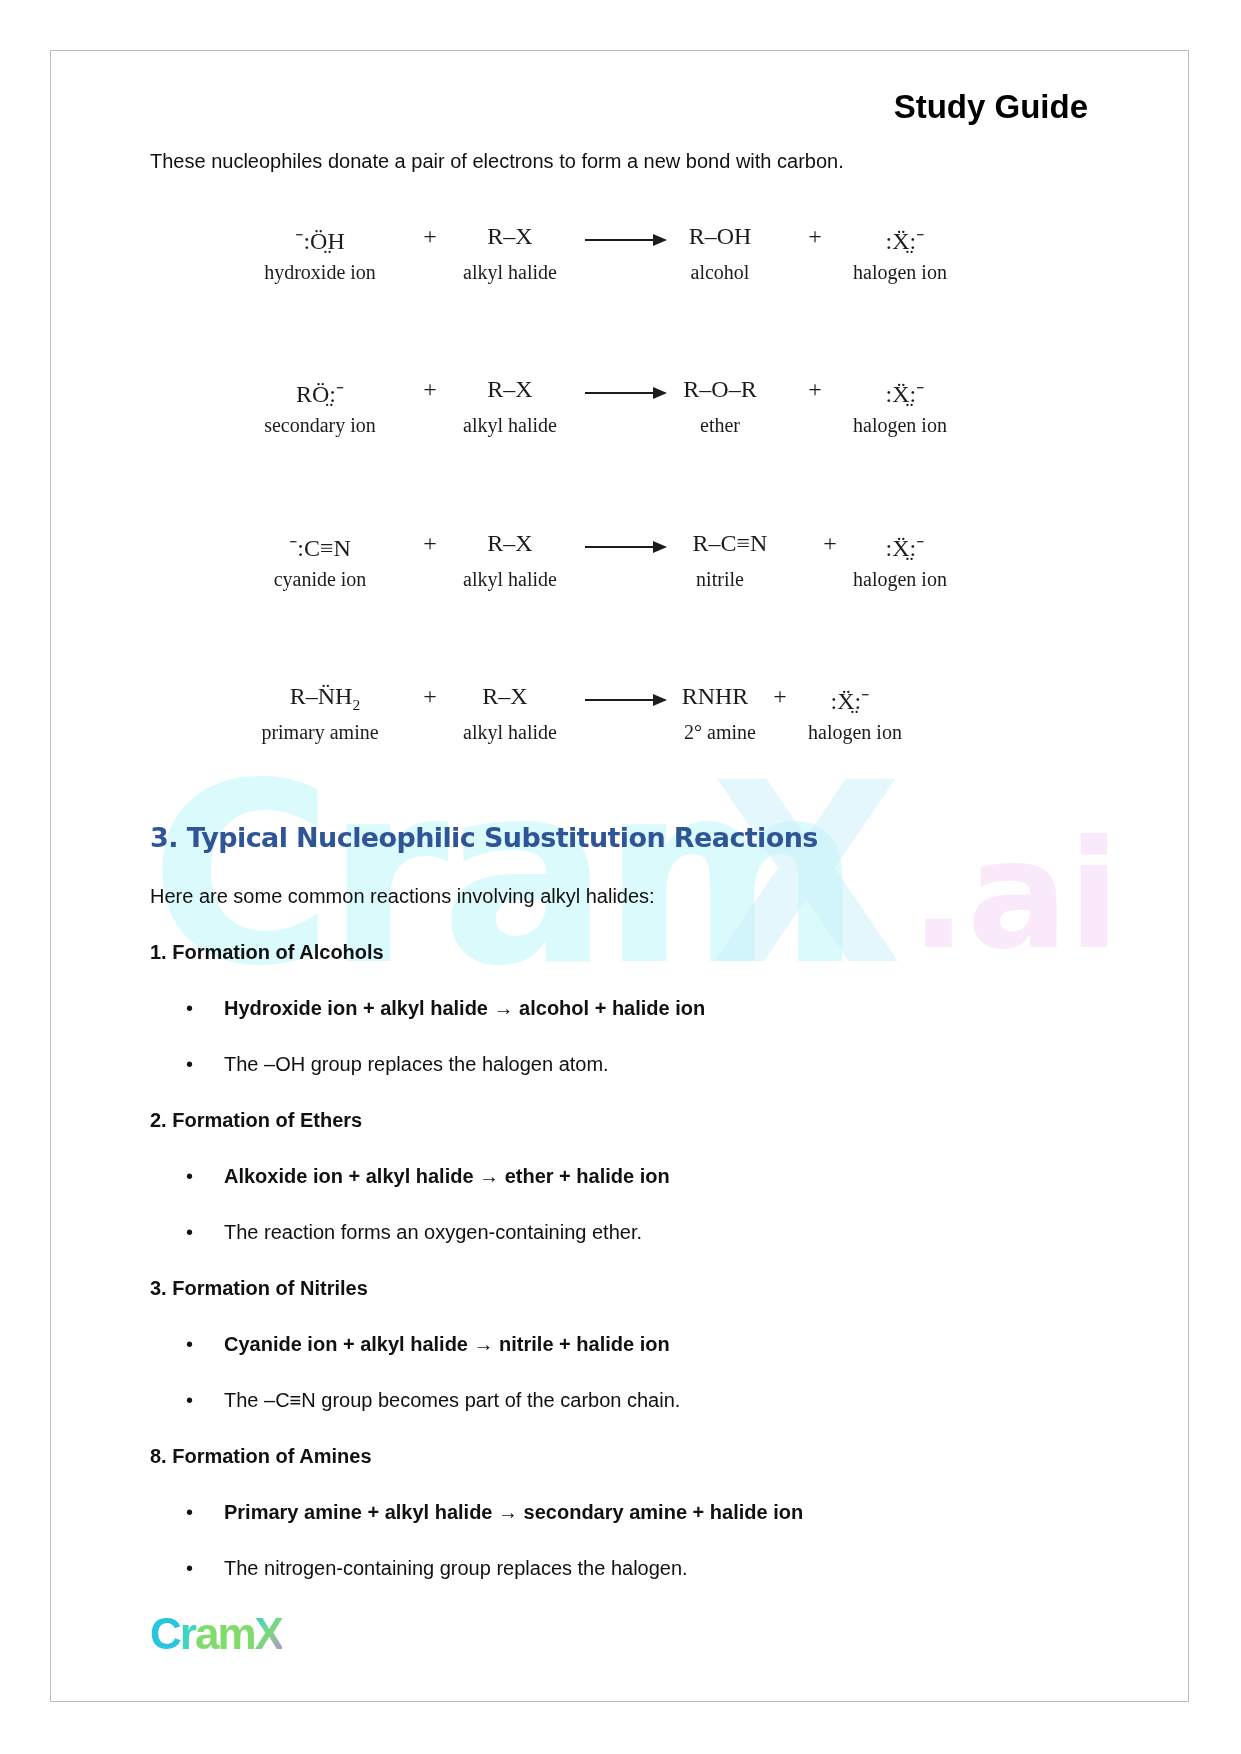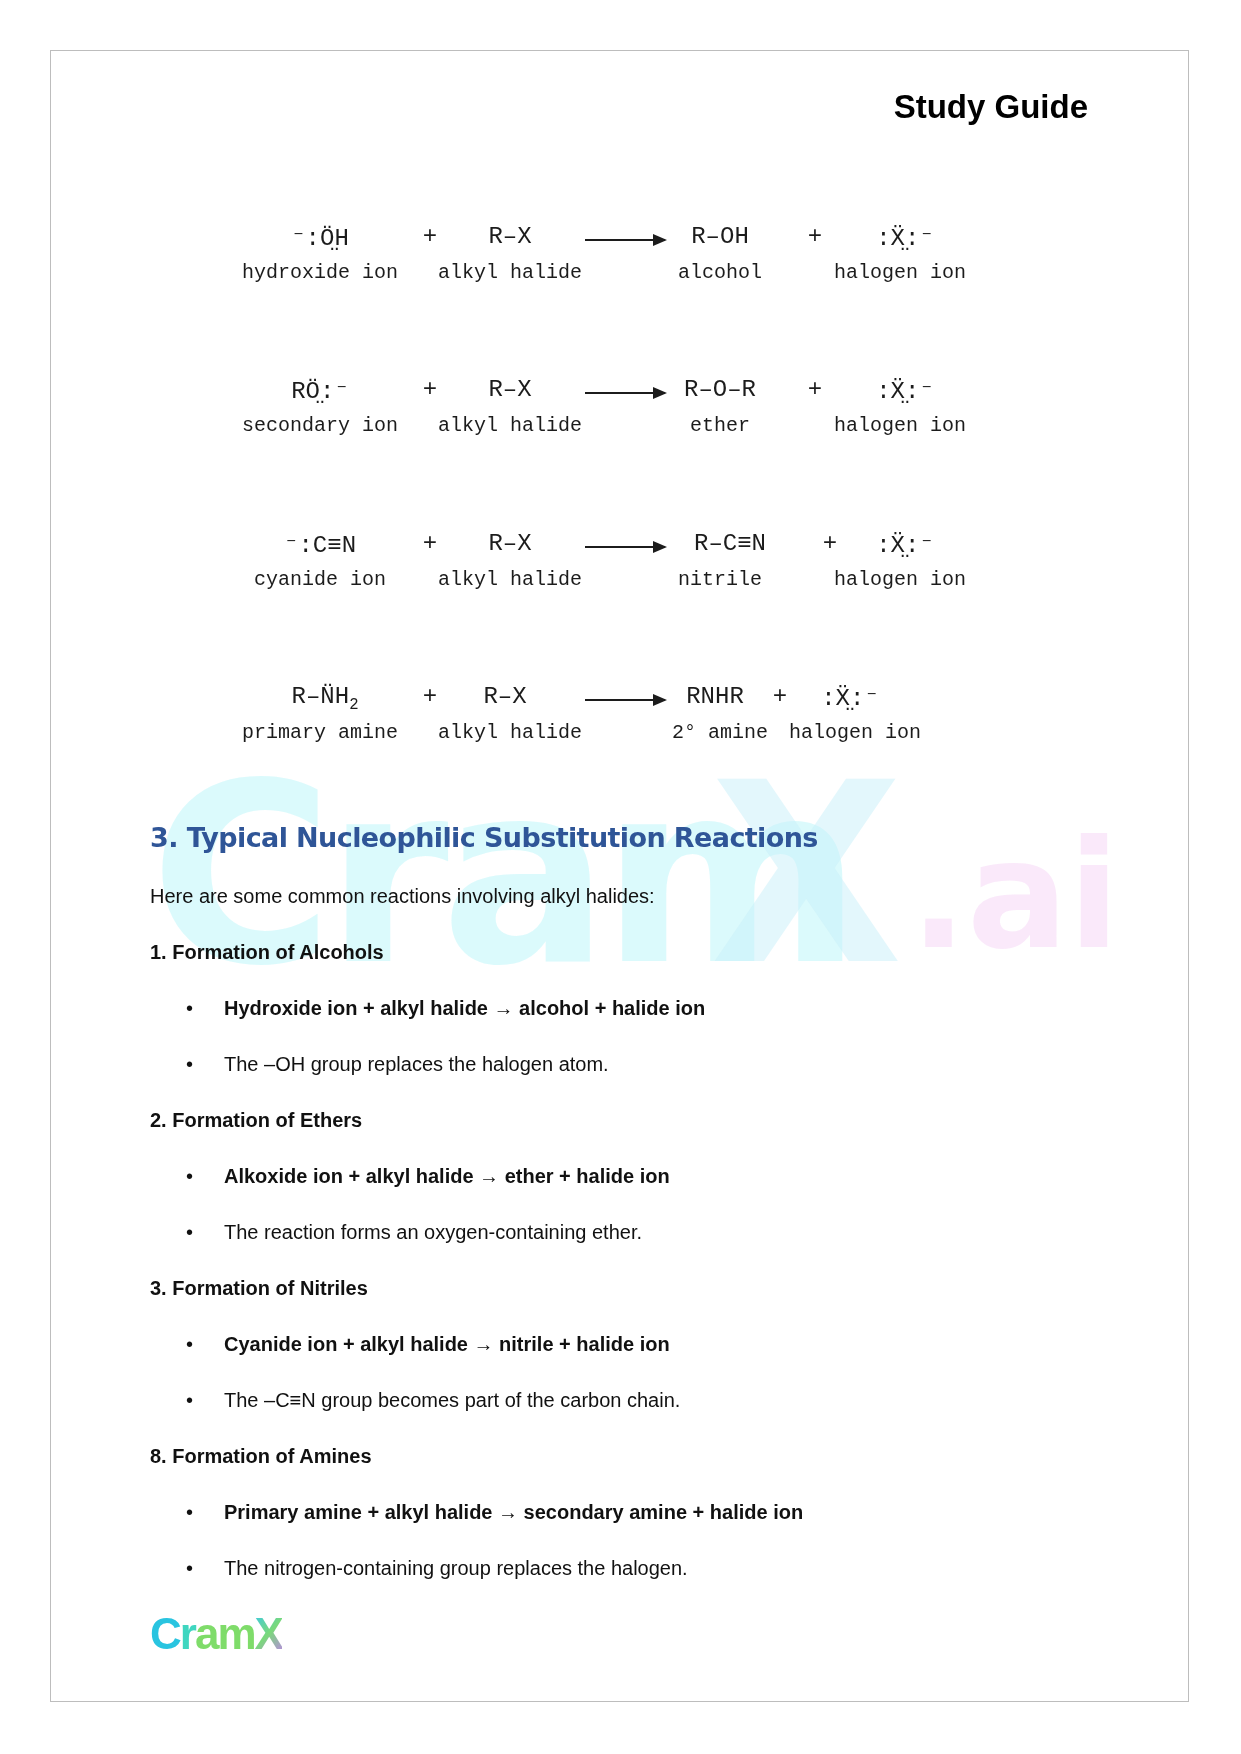--- a/index.html
+++ b/index.html
@@ -21,21 +21,21 @@
     .content { position: absolute; left: 0; top: 0; width: 1241px; height: 1754px; z-index: 1; }
 
     .doc-title { position: absolute; right: 153px; top: 88px; font-size: 33px; font-weight: bold;
                  color: #000; margin: 0; text-align: right; }
     .intro { position: absolute; left: 150px; top: 150px; font-size: 20px; margin: 0; color: #111; }
 
     
     .reactions { position: absolute; left: 250px; top: 205px; width: 740px; height: 570px; }
     .rxn { position: absolute; left: 0; width: 740px; height: 110px; }
     .rxn .cell { position: absolute; text-align: center; color: #1c1c1c;
-                 font-family: Liberation Mono, monospace; }
+                 font-family: Liberation Serif, serif; }
     .formula { font-size: 24px; top: 18px; }
     .label { font-size: 20px; top: 56px; }
     .arrow { position: absolute; top: 34px; left: 335px; width: 80px; height: 2px; background: #1c1c1c; }
     .arrow::after { content: ""; position: absolute; right: -2px; top: -5px;
                     border-left: 14px solid #1c1c1c; border-top: 6px solid transparent;
                     border-bottom: 6px solid transparent; }
     sub { font-size: 0.65em; }
 
     .section-heading { position: absolute; left: 150px; top: 822px; font-size: 27px; font-weight: bold;
                        color: #2f5597; margin: 0; font-family: "DejaVu Sans", sans-serif; letter-spacing: -0.6px; }
@@ -61,20 +61,21 @@
 
 <div class="watermark">
   <span class="wm-text wm-cram">Cram</span>
   <span class="wm-text wm-x">X</span>
   <span class="wm-text wm-ai">.ai</span>
 </div>
 
 <div class="content">
 
   <h1 class="doc-title">Study Guide</h1>
+  <p class="intro">These nucleophiles donate a pair of electrons to form a new bond with carbon.</p>
 
   <div class="reactions">
 
     <div class="rxn" style="top:0px">
       <span class="cell formula" style="left:0;width:140px">⁻:Ö̤H</span>
       <span class="cell formula" style="left:165px;width:30px">+</span>
       <span class="cell formula" style="left:210px;width:100px">R–X</span>
       <span class="arrow"></span>
       <span class="cell formula" style="left:400px;width:140px">R–OH</span>
       <span class="cell formula" style="left:550px;width:30px">+</span>

